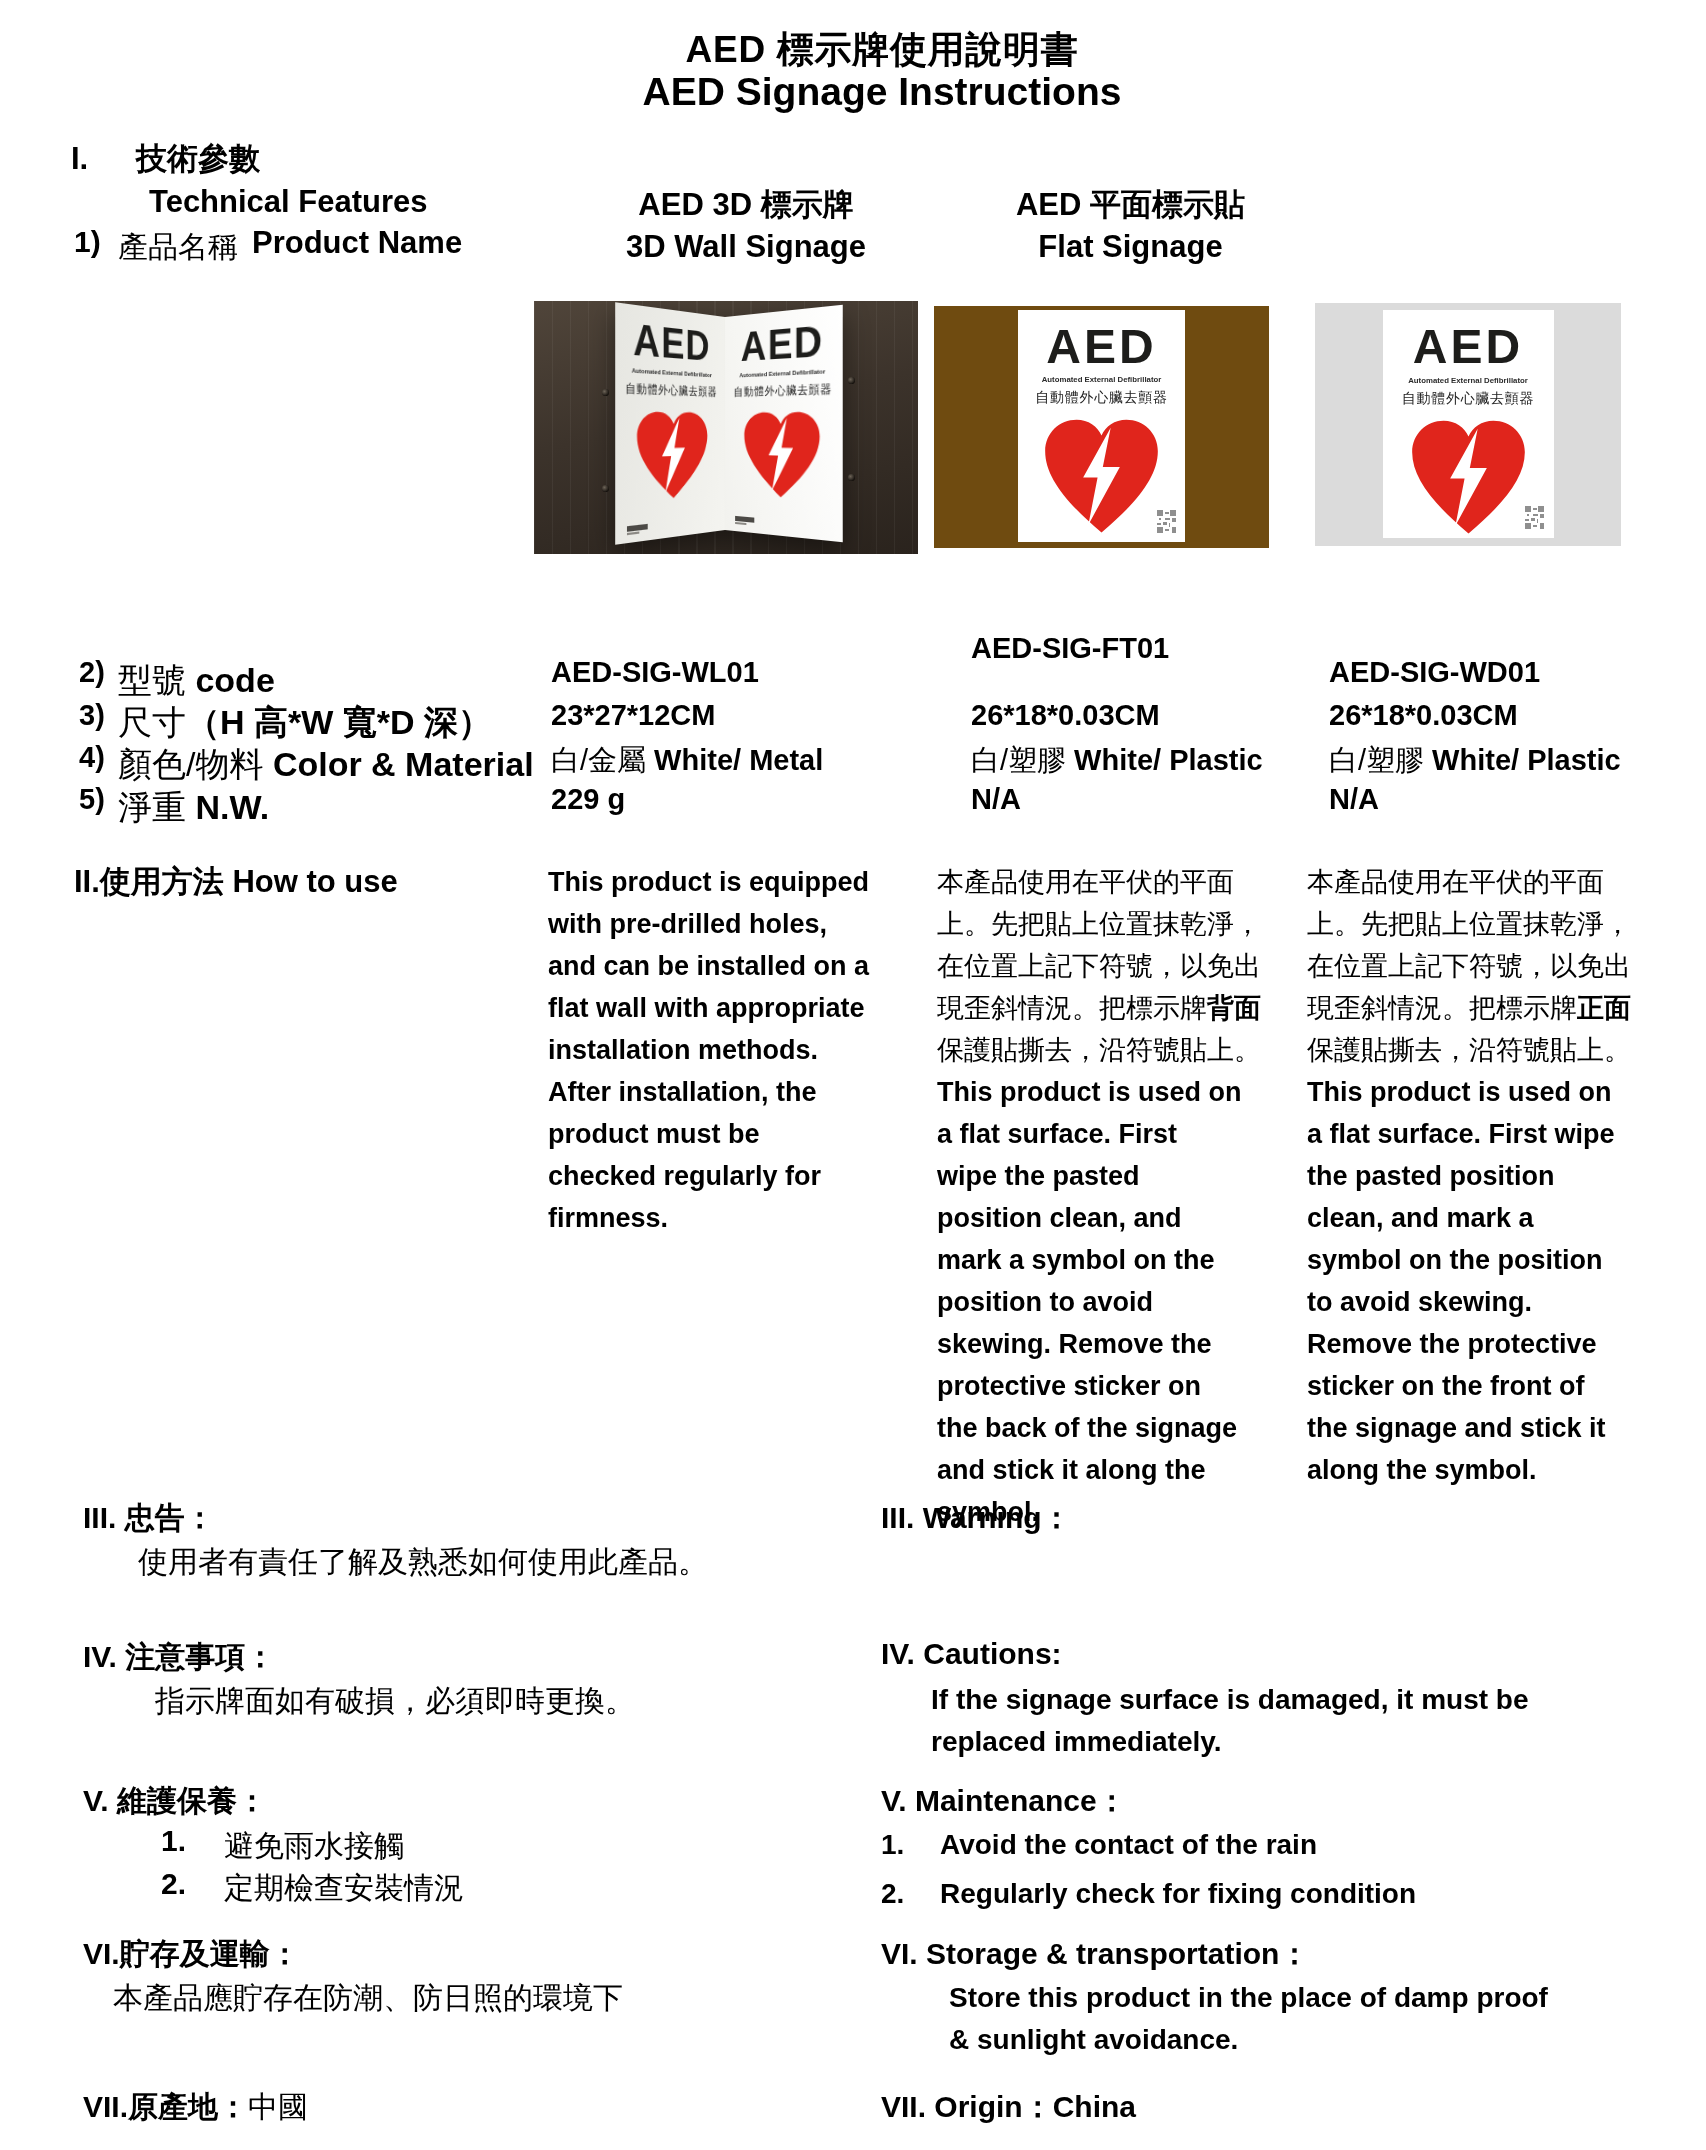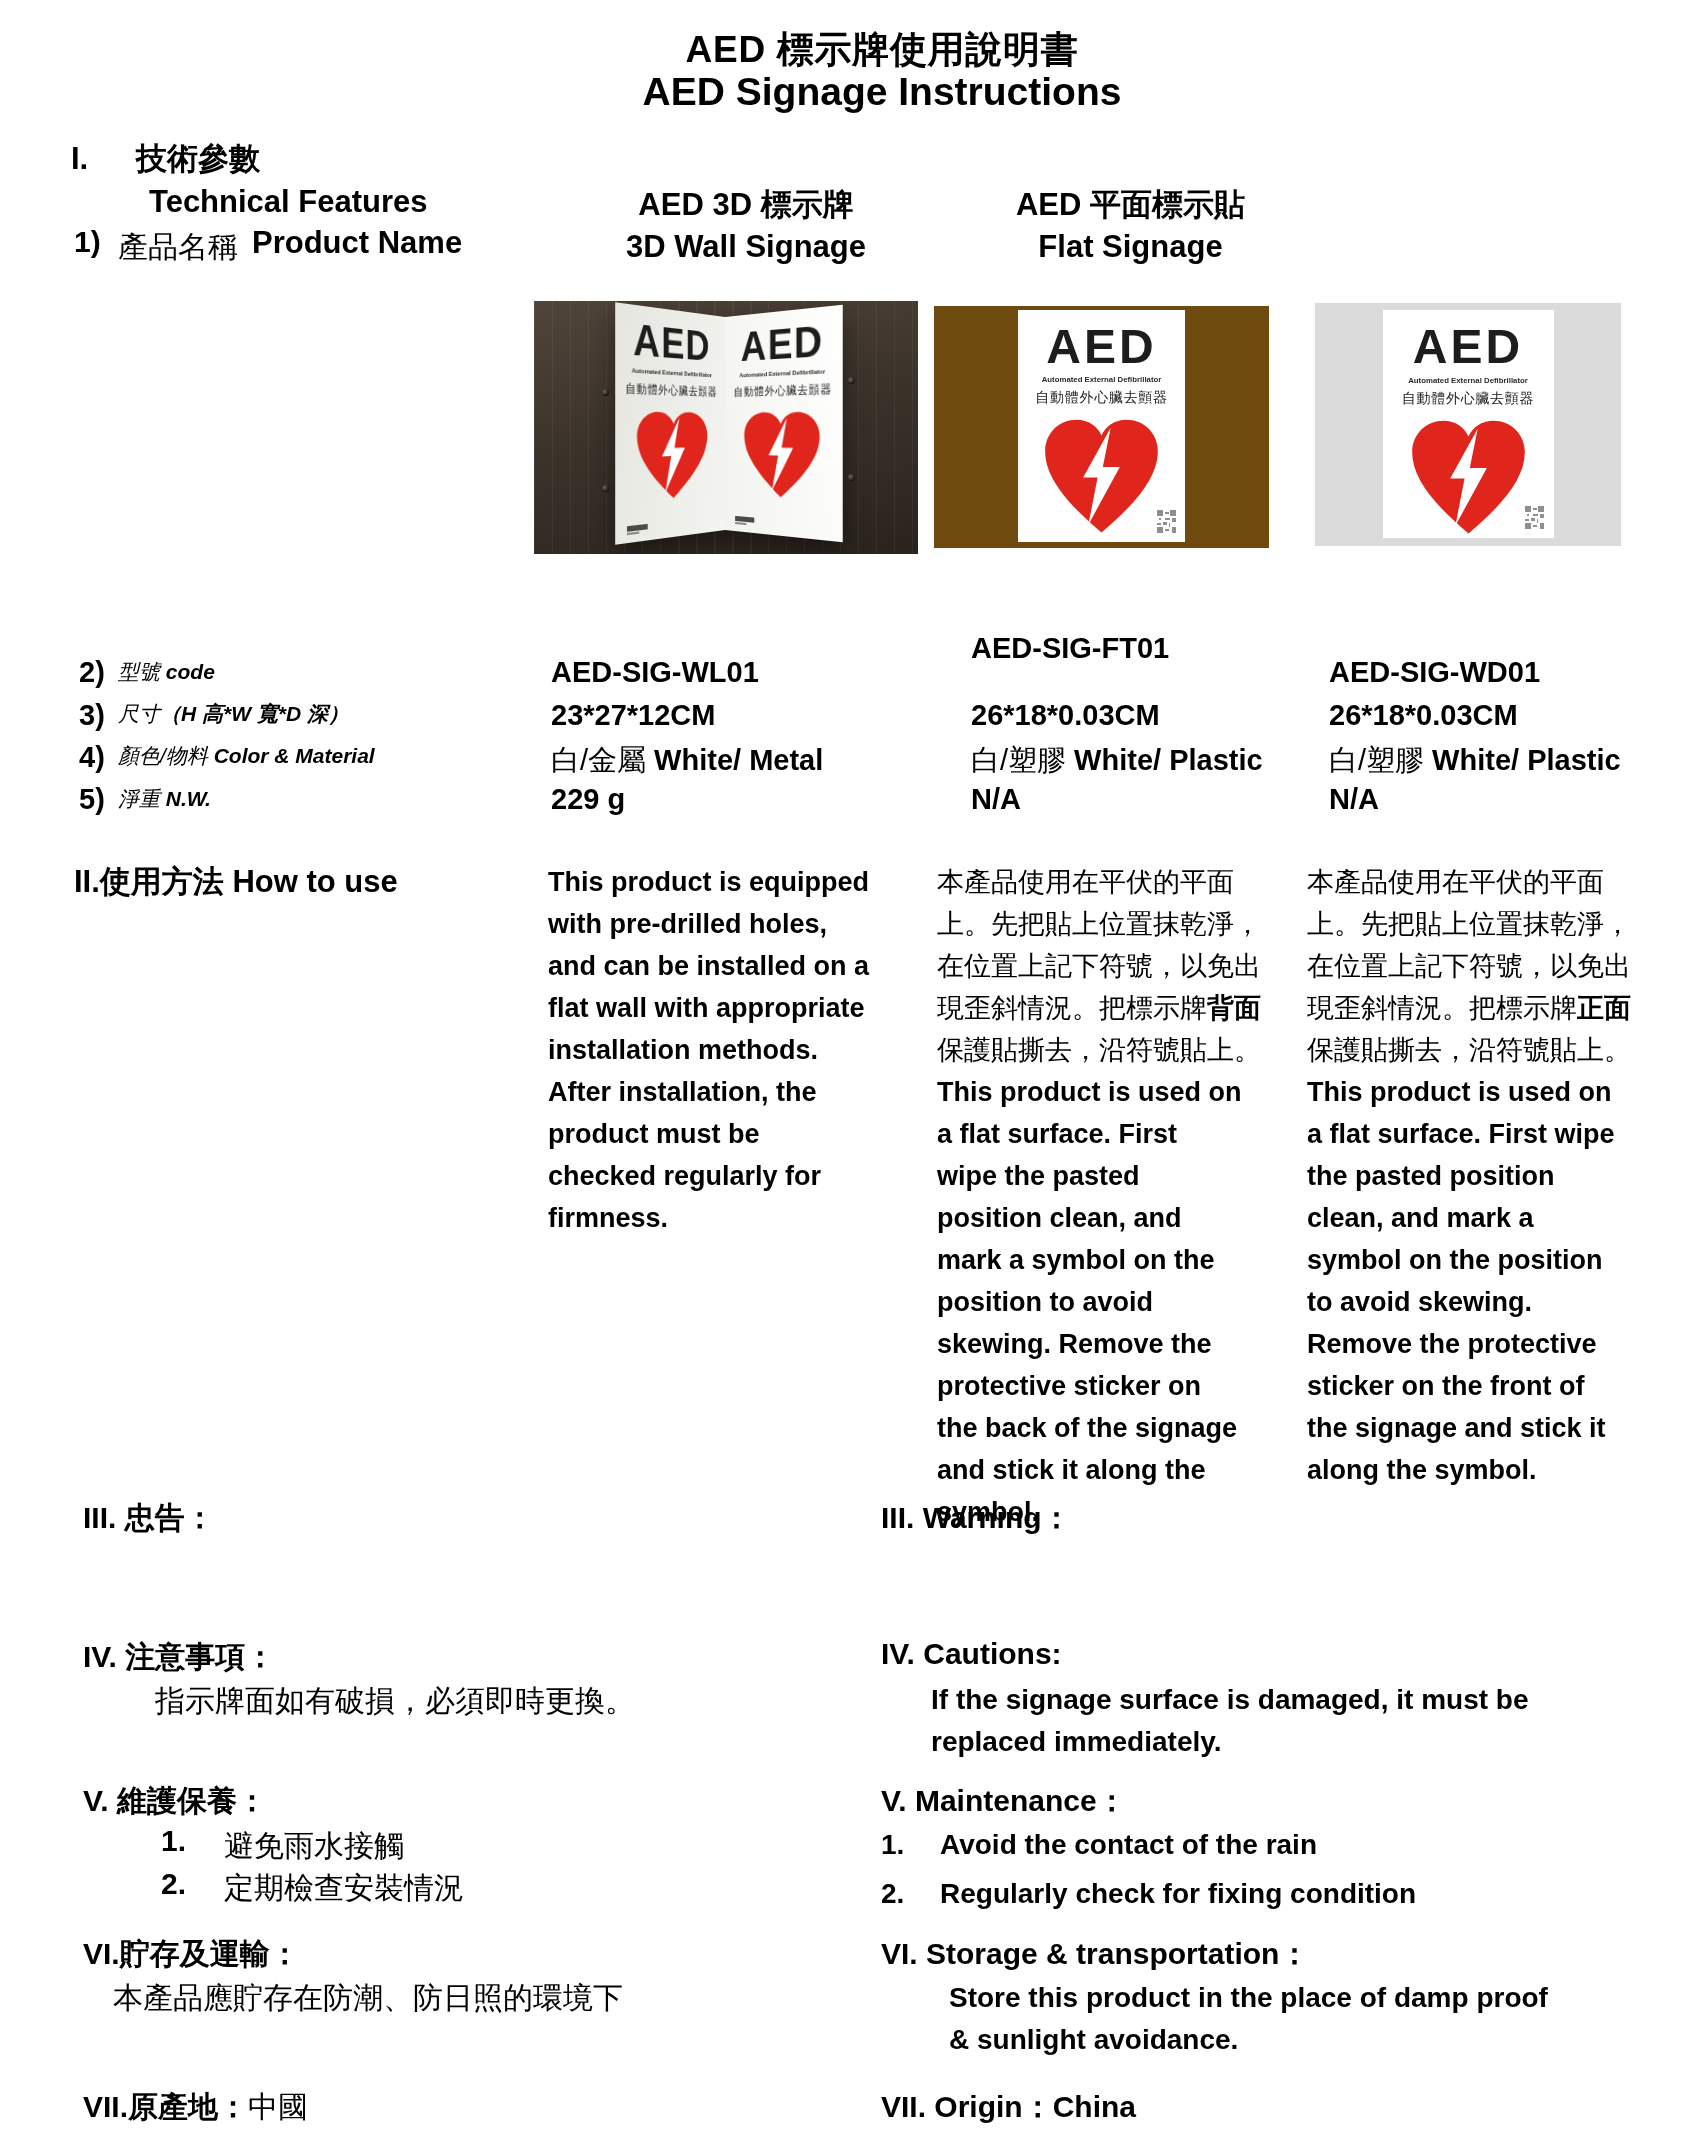--- a/index.html
+++ b/index.html
@@ -16,21 +16,21 @@
   .sec1-head .roman{display:inline-block;width:65px;}
   .tech-feat{left:149px;top:184px;font-size:31px;font-weight:700;}
   .col-header{top:184px;font-size:31px;font-weight:700;text-align:center;line-height:42px;}
 
   .prod-num{left:74px;top:225px;font-size:30px;font-weight:700;}
   .prod-zh{left:118px;top:227px;font-size:30px;}
   .prod-en{left:252px;top:225px;font-size:31px;font-weight:700;}
 
   
   .spec-num{font-size:29px;font-weight:700;}
-  .spec-label{font-size:21px;font-style:italic;}
+  .spec-label{font-size:34px;}
   .spec-label .en,.spec-cell .en{font-weight:700;}
   .spec-cell{font-size:29px;}
 
   
   .sec2-heading{left:74px;top:861px;font-size:31px;font-weight:700;}
   .usage-col{font-size:27px;line-height:42px;}
   .usage-zh{white-space:pre-line;}
   .usage-zh .zh-bold{font-weight:700;}
   .usage-en{white-space:pre-line;font-weight:700;}
 
@@ -260,20 +260,21 @@
 clean, and mark a
 symbol on the position
 to avoid skewing.
 Remove the protective
 sticker on the front of
 the signage and stick it
 along the symbol.</div>
   </div>
 
   <div class="abs hd" style="left:83px;top:1498px;">III. 忠告：</div>
+  <div class="abs zh-body" style="left:138px;top:1541px;">使用者有責任了解及熟悉如何使用此產品。</div>
   <div class="abs hd" style="left:881px;top:1498px;">III. Warning：</div>
 
   <div class="abs hd" style="left:83px;top:1637px;">IV. 注意事項：</div>
   <div class="abs zh-body" style="left:155px;top:1680px;">指示牌面如有破損，必須即時更換。</div>
   <div class="abs hd" style="left:881px;top:1637px;">IV. Cautions:</div>
   <div class="abs en-body" style="left:931px;top:1679px;">If the signage surface is damaged, it must be
 replaced immediately.</div>
 
   <div class="abs hd" style="left:83px;top:1781px;">V. 維護保養：</div>
   <span class="abs li-num-zh" style="left:161px;top:1824px;">1.</span>

